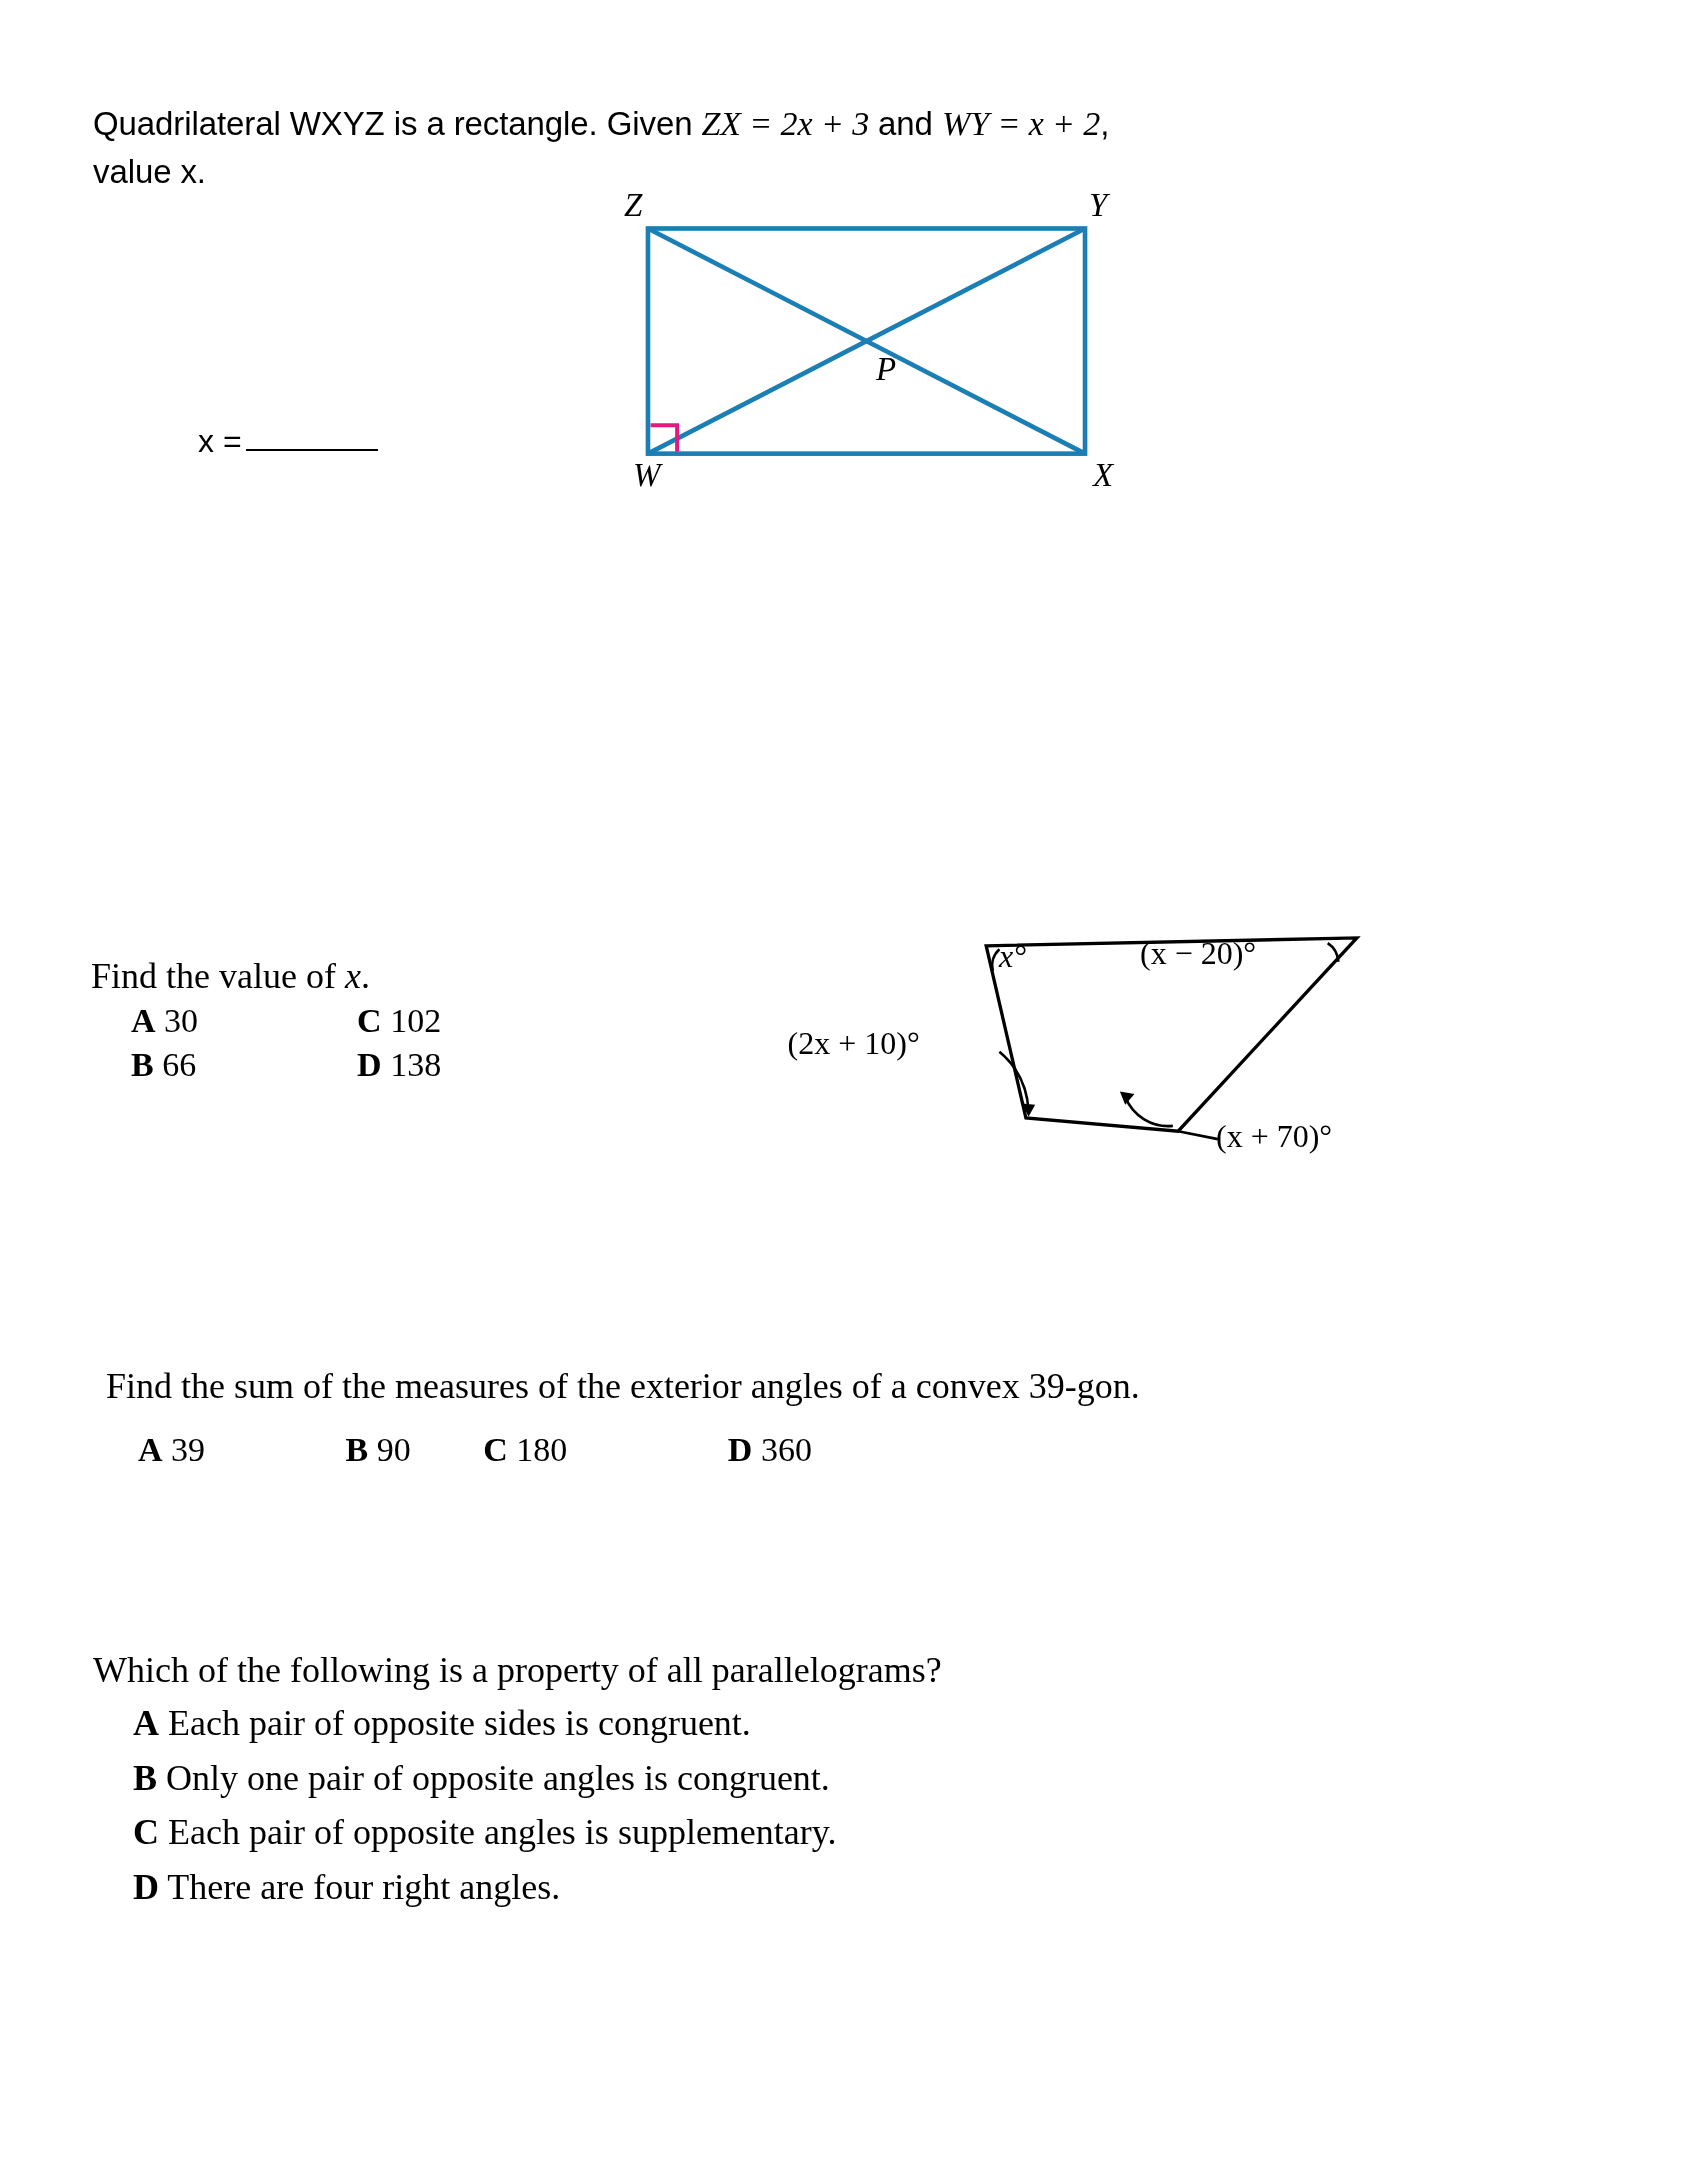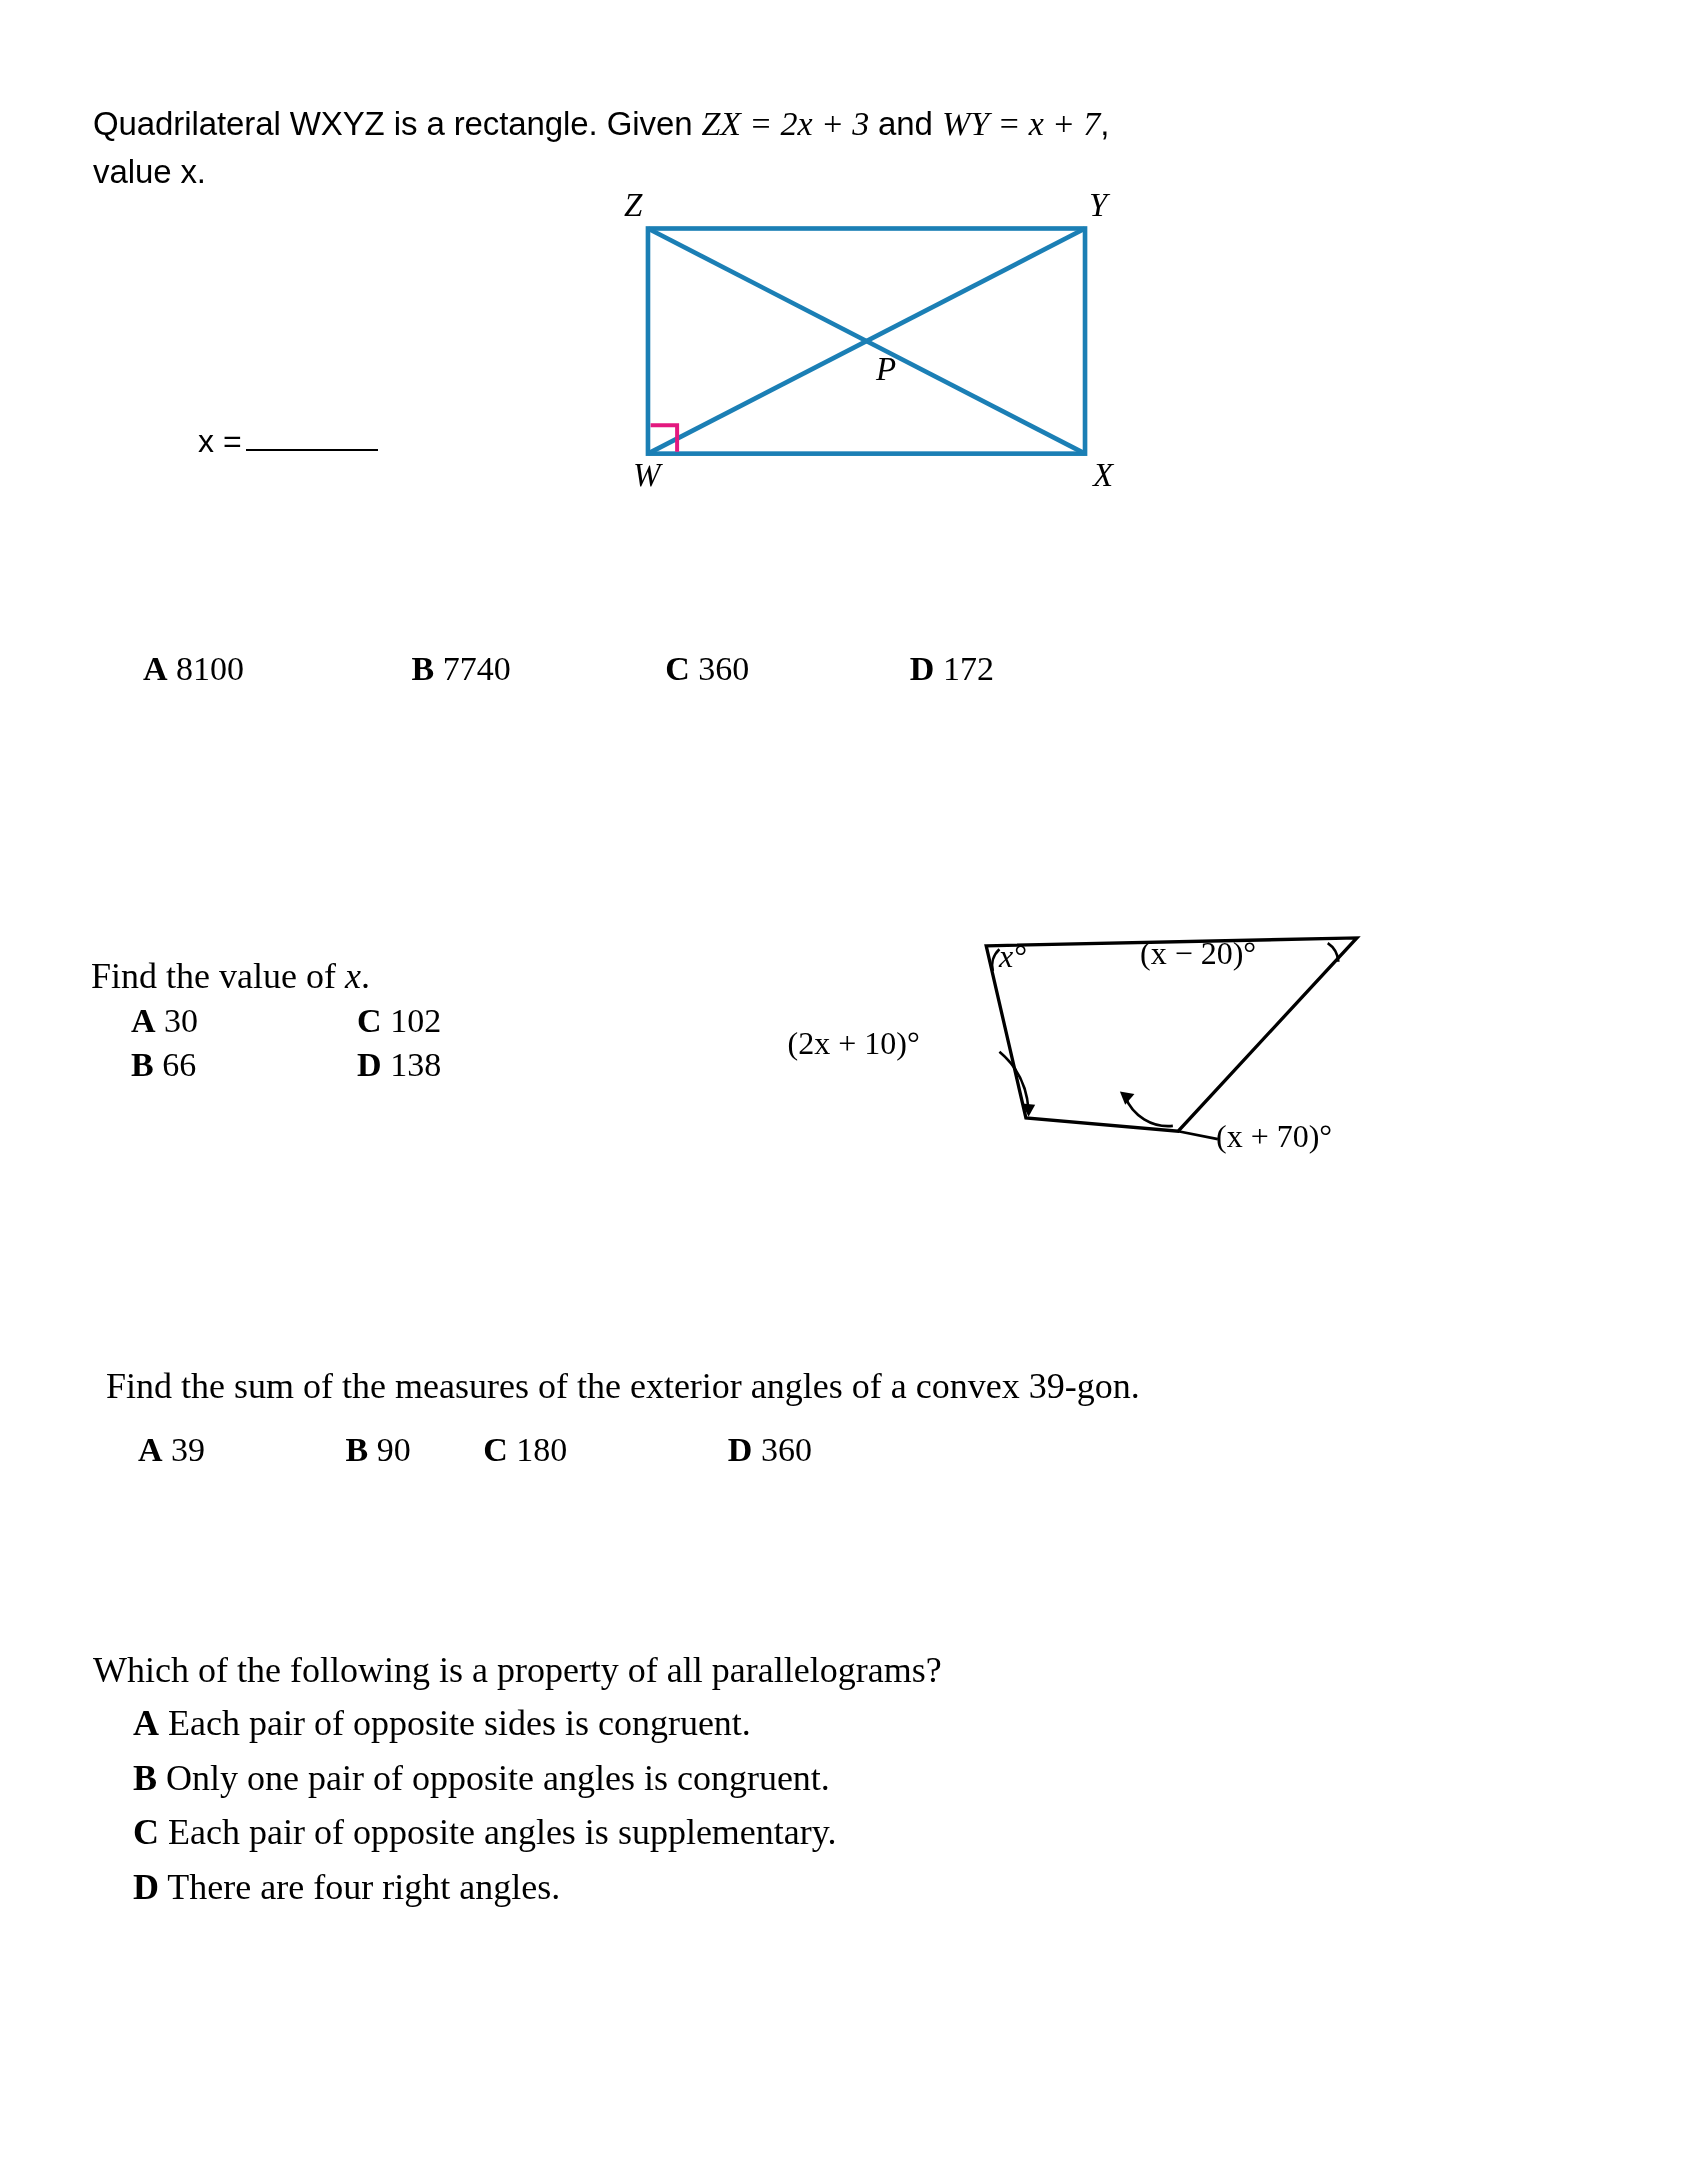--- a/index.html
+++ b/index.html
@@ -153,21 +153,21 @@
     line-height: 1.33;
   }
 </style>
 </head>
 <body>
 
 <div class="page">
 
   <div id="q1">
     <div class="q1-text">
-      <span>Quadrilateral WXYZ is a rectangle.  Given </span><span class="mathi">ZX = 2x + 3</span><span> and </span><span class="mathi">WY = x + 7</span><span>,</span>
+      <span>Quadrilateral WXYZ is a rectangle.  Given </span><span class="mathi">ZX = 2x + 3</span><span> and </span><span class="mathi">WY = x + 2</span><span>,</span>
       <div>value x.</div>
     </div>
   </div>
 
   <div id="q1-answer-line">
     <span>x =</span><span class="blank-rule"></span>
   </div>
 
   <div id="fig-rect">
     <svg width="543" height="318" viewBox="0 0 820 480">
@@ -180,38 +180,20 @@
       <path d="M 84 352 L 124 352 L 124 392" fill="none" stroke="#e3197f" stroke-width="6"></path>
     </svg>
     <span class="lbl" style="left:29px; top:-5.3px;">Z</span>
     <span class="lbl" style="left:494px; top:-5.3px;">Y</span>
     <span class="lbl" style="left:38px; top:265px;">W</span>
     <span class="lbl" style="left:498px; top:265px;">X</span>
     <span class="lbl" style="left:281px; top:159px;">P</span>
   </div>
 
   <div id="q2">
-    <div class="choice-row">
-      <span class="choice" style="margin-left:52px;">
-        <span class="chl">A</span>
-        <span>8100</span>
-      </span>
-      <span class="choice" style="margin-left:159px;">
-        <span class="chl">B</span>
-        <span>7740</span>
-      </span>
-      <span class="choice" style="margin-left:146px;">
-        <span class="chl">C</span>
-        <span>360</span>
-      </span>
-      <span class="choice" style="margin-left:152px;">
-        <span class="chl">D</span>
-        <span>172</span>
-      </span>
-    </div>
   </div>
 
   <div id="q3">
     <div class="qtext">
       <span>Find the value of </span><span style="font-style:italic;">x</span><span>.</span>
     </div>
     <table class="opt-table">
       <tbody>
           <tr>
         <td>

